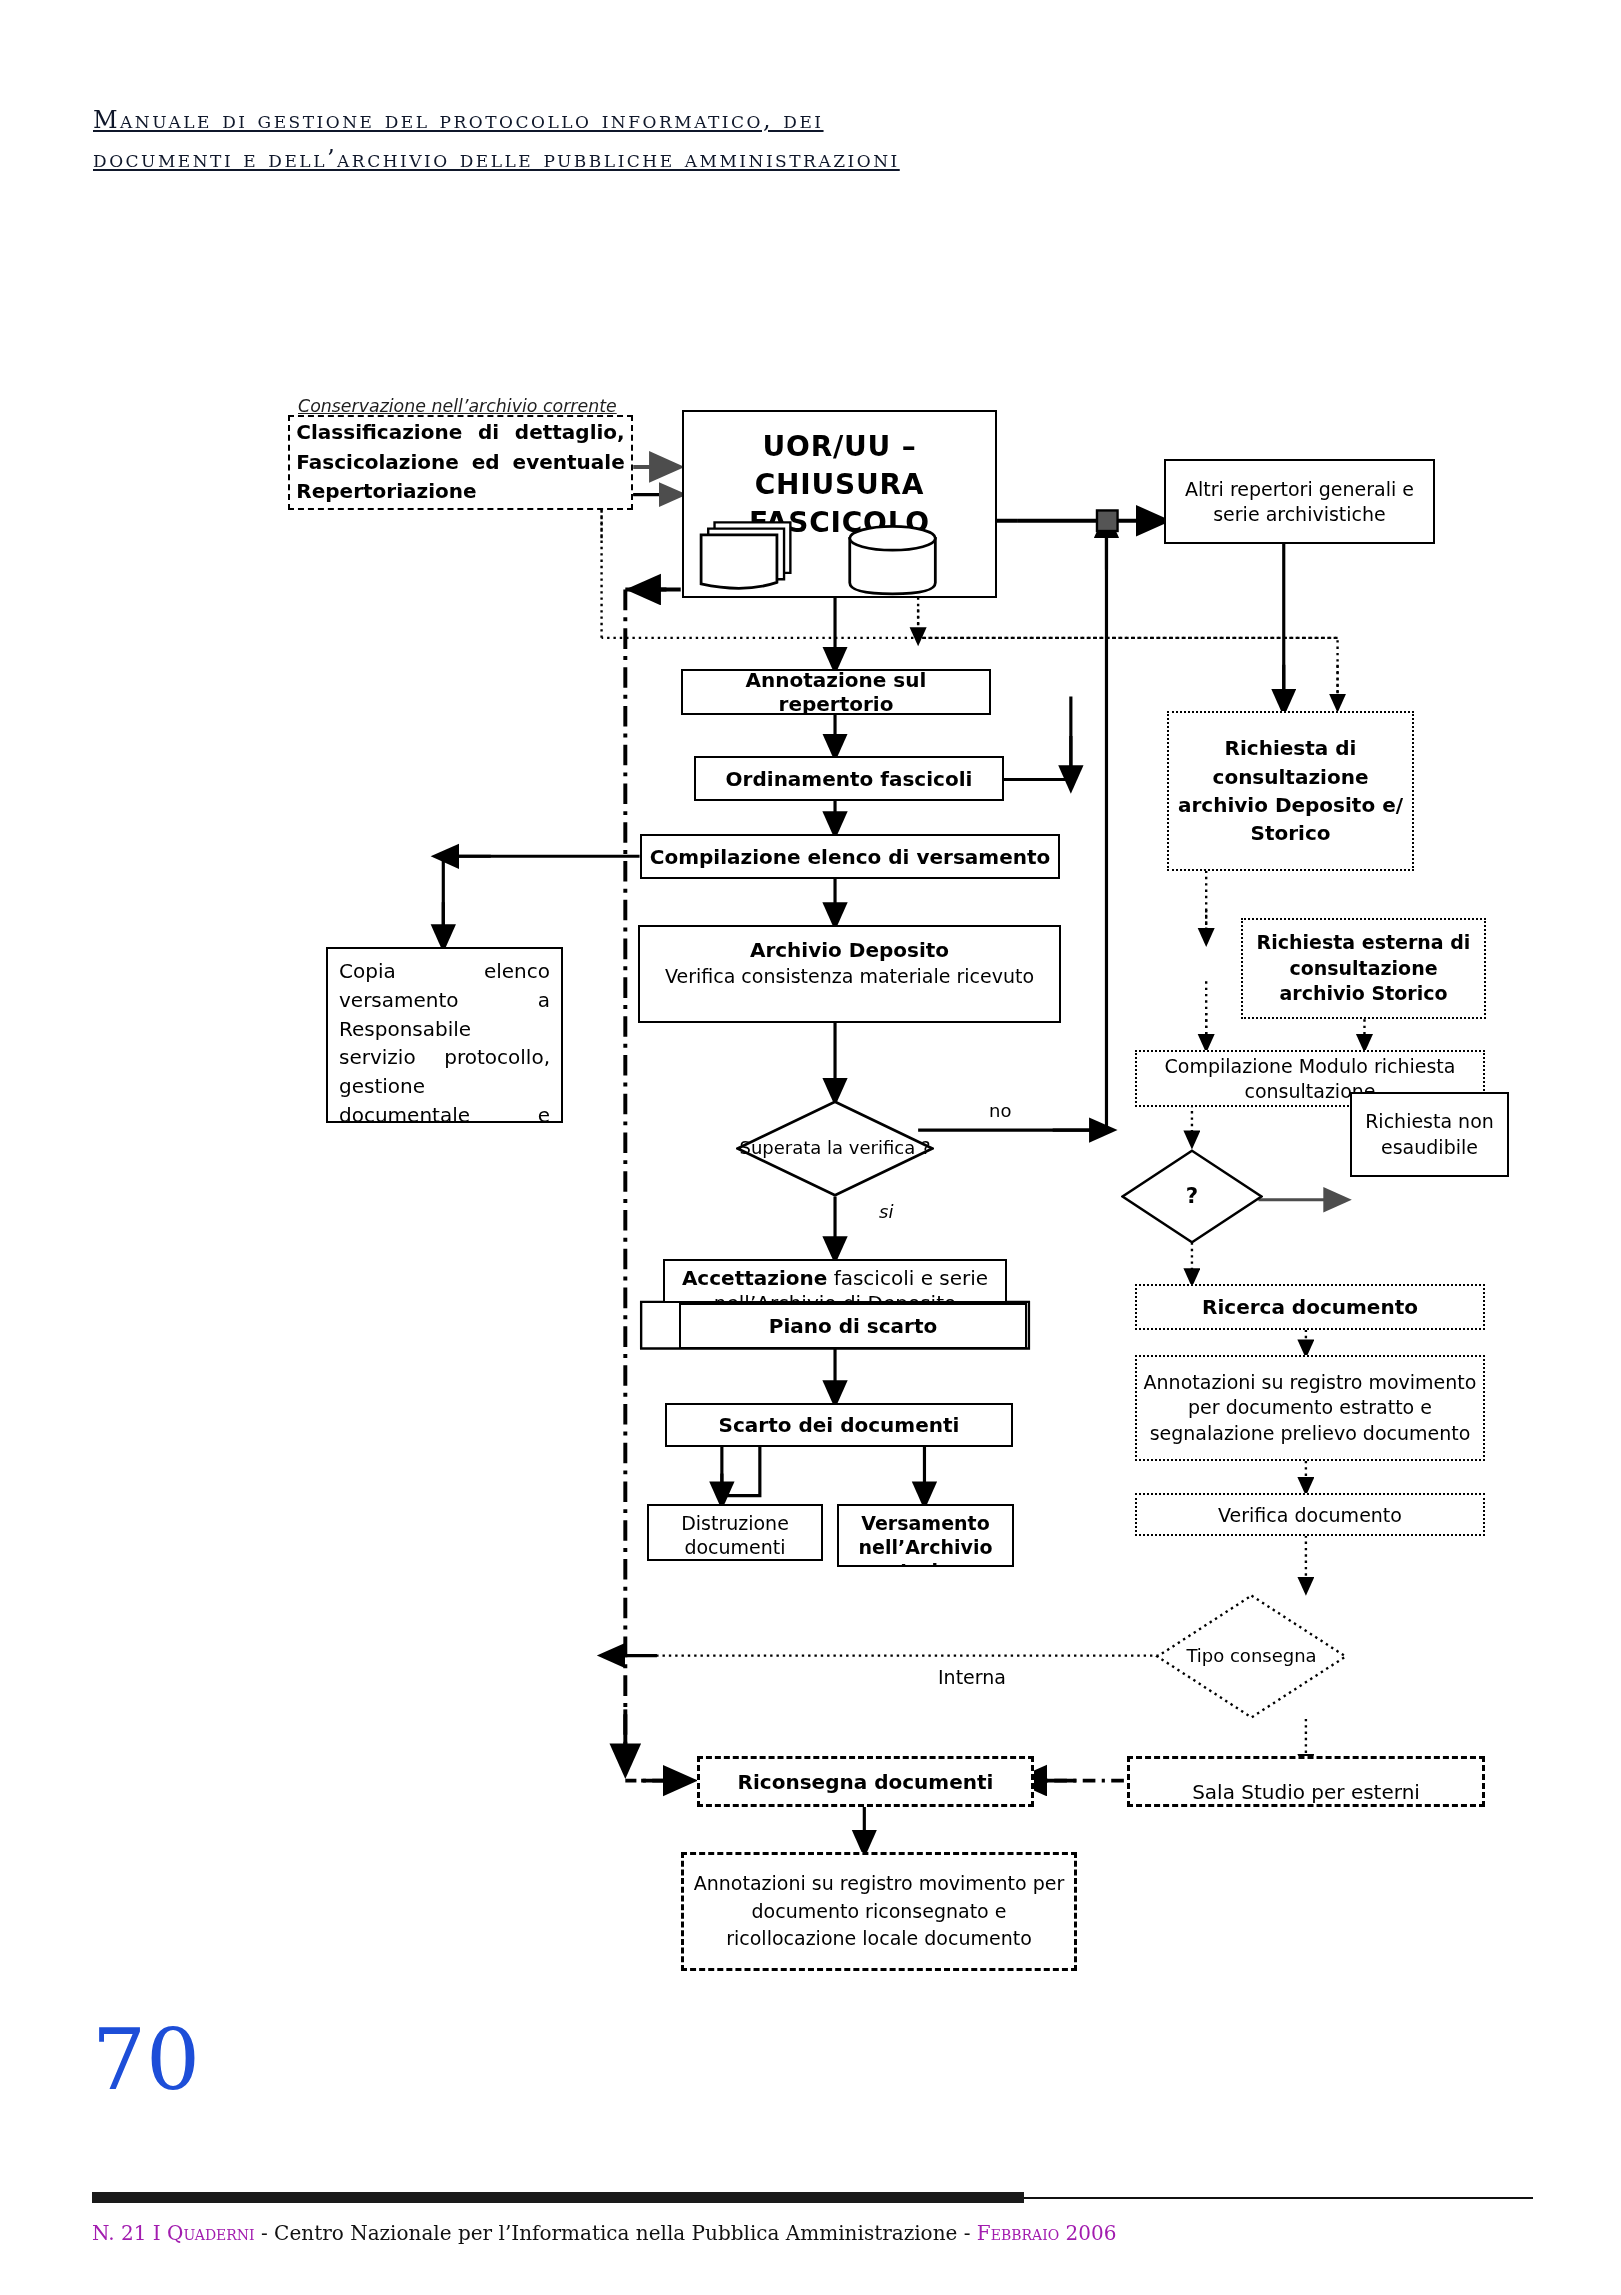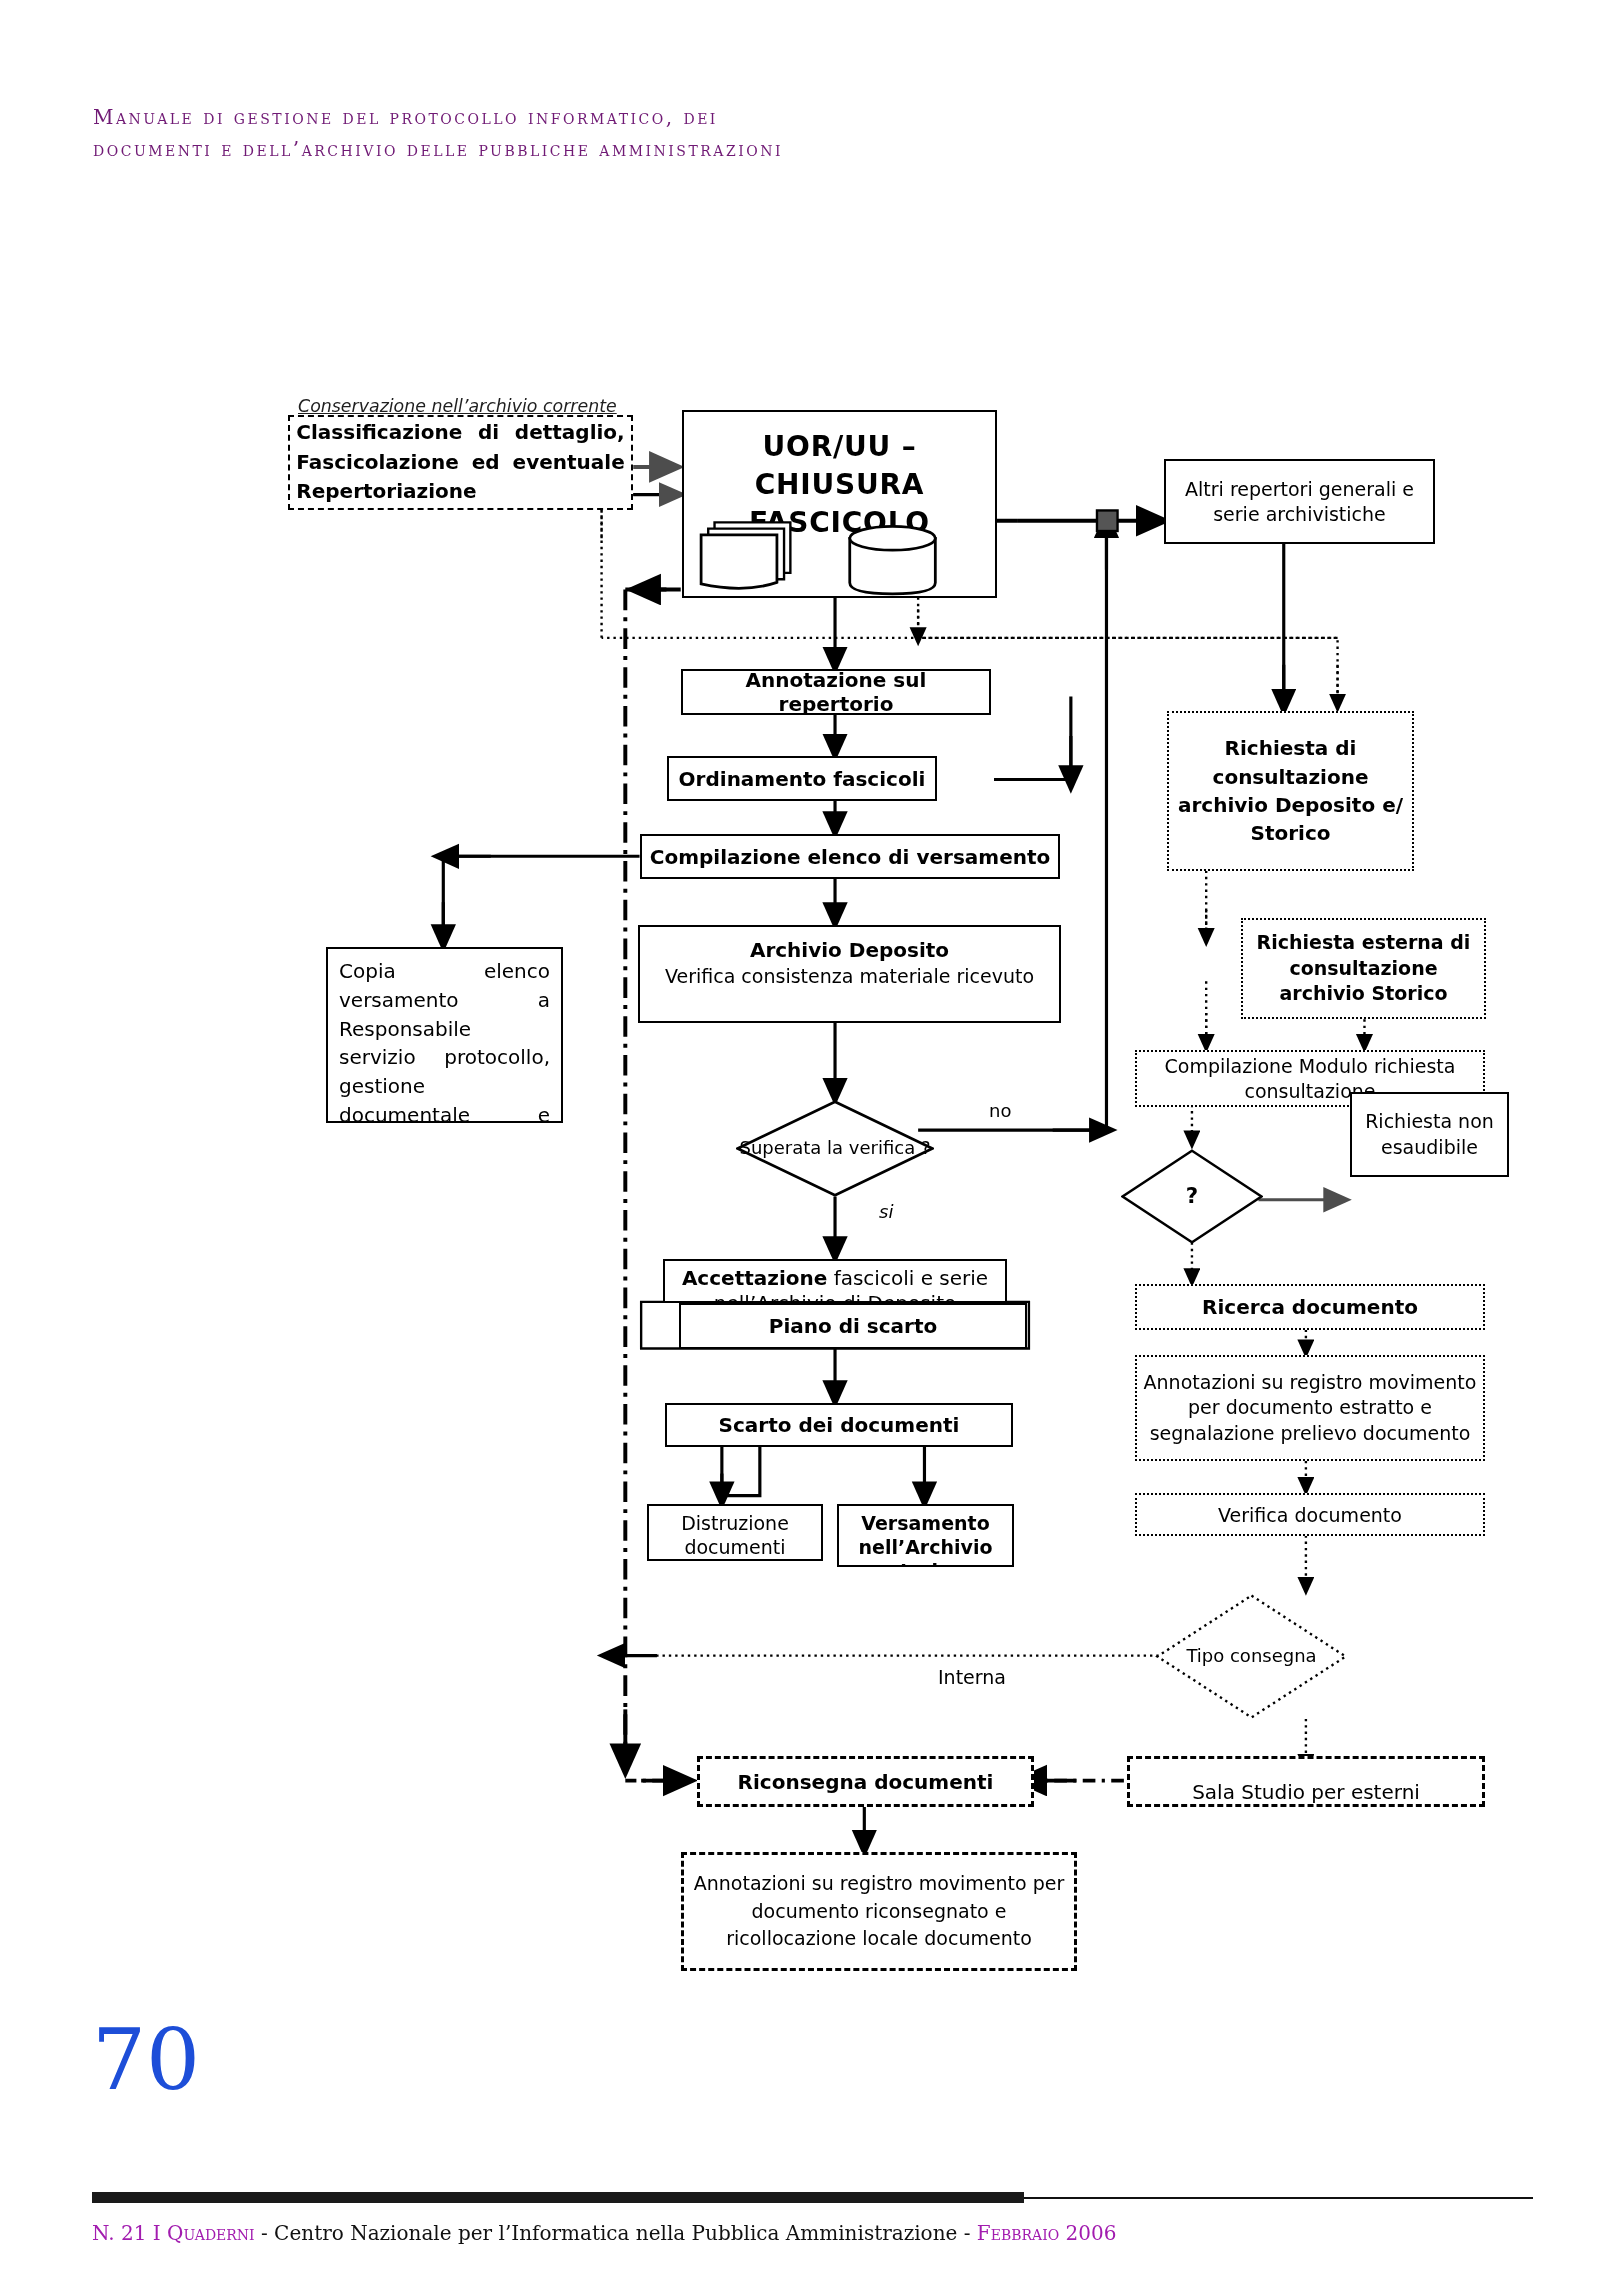--- a/index.html
+++ b/index.html
@@ -4,26 +4,27 @@
 <title>Manuale di gestione del protocollo informatico - p.70</title>
 <style>
   html,body{margin:0;padding:0;background:#ffffff;}
   body{width:1621px;height:2295px;position:relative;overflow:hidden;
        font-family:"DejaVu Sans", sans-serif;}
 
   
   .pg-header{position:absolute;left:93px;top:101px;width:1346px;}
   .pg-header div{
     font-family:"DejaVu Serif", serif;
-    font-size:20px;
+    font-size:24px;
     font-variant:small-caps;
     letter-spacing:2.5px;
-    color:#701a75;
+    color:#0f172a;
     line-height:1.62;
     font-weight:400;
+    text-decoration:underline;
   }
 
   
   .chart{position:absolute;left:0;top:0;width:1621px;height:2295px;}
   .chart svg{position:absolute;left:0;top:0;}
 
   .node{position:absolute;box-sizing:border-box;background:#fff;
         display:flex;align-items:center;justify-content:center;
         text-align:center;color:#000;overflow:hidden;
         font-family:"DejaVu Sans", sans-serif;}
@@ -199,21 +200,21 @@
   </svg>
 
   <div class="node solid" style="left:1164px;top:459px;width:271px;height:85px;">
     <div class="inner" style="font-size:19px;line-height:1.3;">Altri repertori generali e serie archivistiche</div>
   </div>
 
   <div class="node solid" style="left:681px;top:669px;width:310px;height:46px;">
     <div class="inner b" style="font-size:20px;">Annotazione sul repertorio</div>
   </div>
 
-  <div class="node solid" style="left:667px;top:756px;width:270px;height:45px;">
+  <div class="node solid" style="left:694px;top:756px;width:310px;height:45px;">
     <div class="inner b" style="font-size:20px;">Ordinamento fascicoli</div>
   </div>
 
   <div class="node solid" style="left:640px;top:834px;width:420px;height:45px;">
     <div class="inner b" style="font-size:20px;">Compilazione elenco di versamento</div>
   </div>
 
   <div class="node solid" style="left:326px;top:947px;width:237px;height:176px;align-items:flex-start;">
     <div class="inner justified" style="font-size:20px;line-height:1.44;padding:8px 11px 0 11px;">Copia elenco versamento a Responsabile servizio protocollo, gestione documentale e archivistica</div>
   </div>

